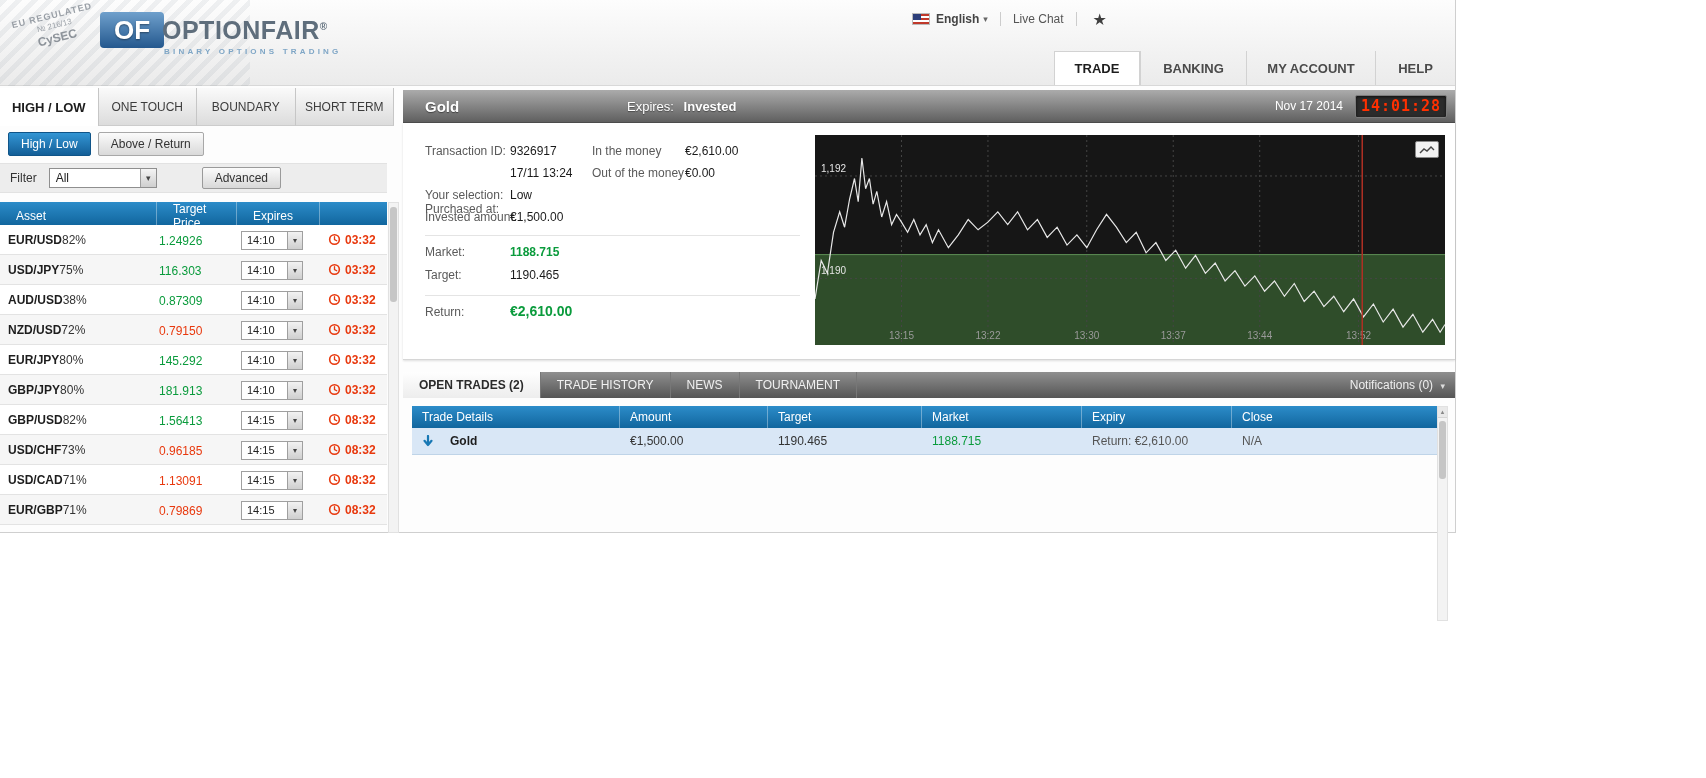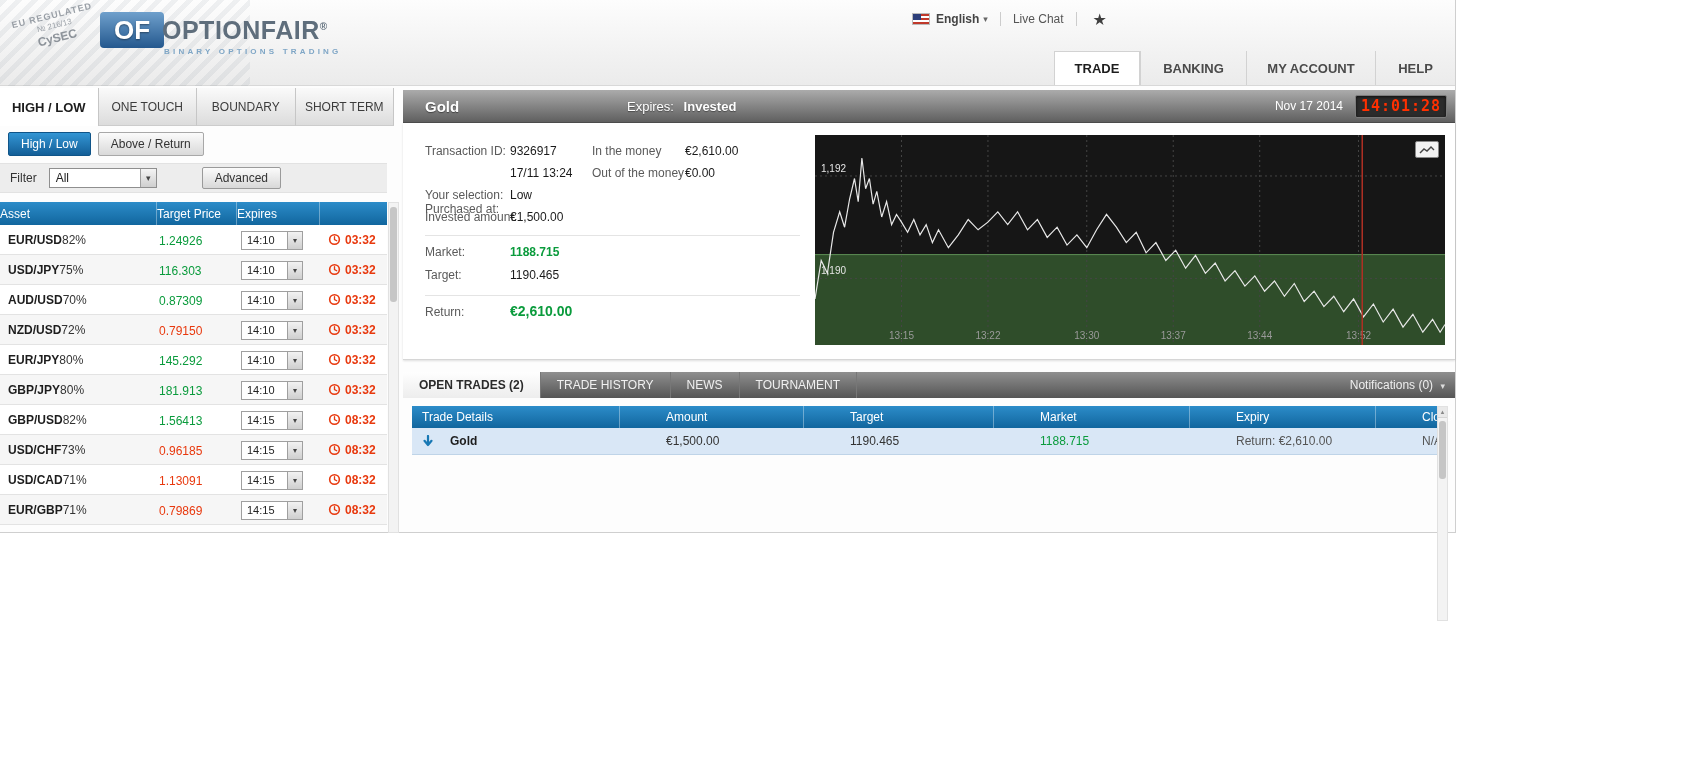--- a/index.html
+++ b/index.html
@@ -60,21 +60,21 @@
   .select { display:inline-flex; width:108px; height:20px; border:1px solid #8f8f8f; background:#fff;
             margin-left:12px; cursor:pointer; align-items:stretch; }
   .select .val { flex:1; font-size:12px; color:#222; padding:2px 0 0 6px; }
   .select .arr { width:16px; background:linear-gradient(#f4f4f4,#cfcfcf); border-left:1px solid #9f9f9f;
             display:flex; align-items:center; justify-content:center; font-size:9px; color:#444; }
   .adv-btn { margin-left:45px; height:22px; padding:0 12px; display:flex; align-items:center; font-size:12px;
             color:#333; background:linear-gradient(#fbfbfb,#d8d8d8); border:1px solid #9a9a9a; border-radius:2px; cursor:pointer; }
   .asset-grid { display:grid; grid-template-columns:157px 80px 83px 67px; }
   .asset-head { position:absolute; left:0; top:114px; width:387px; height:23px;
             background:linear-gradient(#2c8cc9,#11669e); color:#fff; font-size:12px; align-items:center; }
-  .asset-head .hc { padding-left:0; border-right:1px solid rgba(255,255,255,.35); height:100%; display:flex; align-items:center; }
+  .asset-head .hc { padding-left:16px; border-right:1px solid rgba(255,255,255,.35); height:100%; display:flex; align-items:center; }
   .asset-head .hc:last-child { border-right:none; }
   #asset-rows { position:absolute; left:0; top:137px; width:387px; }
   .asset-row { height:30px; align-items:center; border-bottom:1px solid #e3e3e3; background:#fff; cursor:pointer; }
   .asset-row.alt { background:#f6f6f6; }
   .asset-cell { display:flex; justify-content:flex-start; padding:0 12px 0 8px; }
   .asset-name { font-size:12px; font-weight:bold; color:#1d1d1d; }
   .asset-payout { font-size:12px; color:#333; }
   .price { font-size:12px; padding-left:2px; }
   .price.green { color:#0a9b3c; }
   .price.red { color:#e8380d; }
@@ -117,21 +117,21 @@
             border:1px solid #888; border-radius:2px; display:flex; align-items:center; justify-content:center; cursor:pointer; }
 
   .bt-bar { position:absolute; top:282px; left:0; width:100%; height:26px;
             background:linear-gradient(#8f8f8f,#555); display:flex; }
   .bt-tab { display:flex; align-items:center; padding:0 16px; font-size:12px; color:#f0f0f0;
             border-right:1px solid #777; cursor:pointer; }
   .bt-tab.active { background:linear-gradient(#fefefe,#ededed); color:#2b2b2b; font-weight:bold; }
   .notif { position:absolute; right:10px; top:0; height:26px; line-height:26px; font-size:12px; color:#eee; cursor:pointer; }
   .notif .chev { color:#ddd; }
 
-  .trades-grid { display:grid; grid-template-columns:208px 148px 154px 160px 150px 208px;gap:36px; }
+  .trades-grid { display:grid; grid-template-columns:208px 148px 154px 160px 150px 208px; }
   .trades-head { position:absolute; top:316px; left:9px; width:1028px; height:22px;
             background:linear-gradient(#2c8cc9,#11669e); color:#fff; font-size:12px; align-items:center; }
   .trades-head .hc { padding-left:10px; border-right:1px solid rgba(255,255,255,.35); height:100%; display:flex; align-items:center; }
   .trades-head .hc:last-child { border-right:none; }
   .trade-row { position:absolute; top:338px; left:9px; width:1028px; height:27px; background:#d9e7f6;
             border-bottom:1px solid #bfd4e8; align-items:center; font-size:12px; color:#333; cursor:pointer; }
   .trade-row .tc { padding-left:10px; display:flex; align-items:center; }
   .trade-row .asset-b { font-weight:bold; color:#1d1d1d; margin-left:16px; }
   .trade-row .green { color:#0a9b3c; }
   .trade-row .dim { color:#555; }
@@ -243,21 +243,21 @@
         <circle cx="7" cy="7" r="5.2" fill="none" stroke="#e8380d" stroke-width="1.7"></circle>
         <path d="M7 3.8 L7 7 L9.4 8.3" stroke="#e8380d" stroke-width="1.4" fill="none" stroke-linecap="round"></path>
       </svg>
       <span class="countdown">03:32</span>
     </div>
   </div>
 
   <div class="asset-row asset-grid">
     <div class="asset-cell">
       <span class="asset-name">AUD/USD</span>
-      <span class="asset-payout">70%</span>
+      <span class="asset-payout">38%</span>
     </div>
     <div>
       <span class="price green">0.87309</span>
     </div>
     <div>
       <span class="mini-select">
         <span class="ms-value">14:10</span>
         <span class="ms-arrow">▾</span>
       </span>
     </div>

